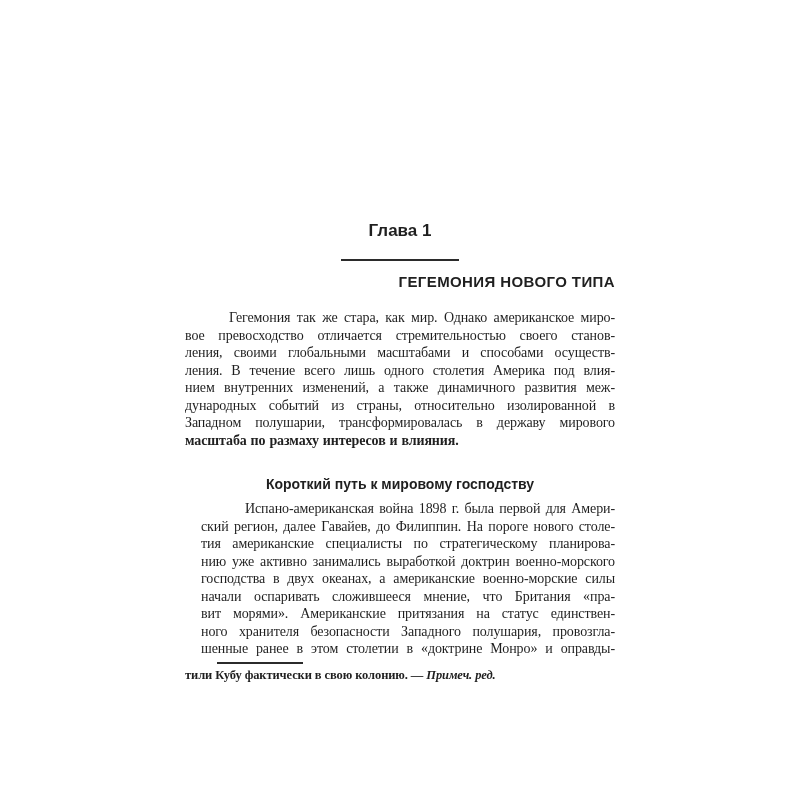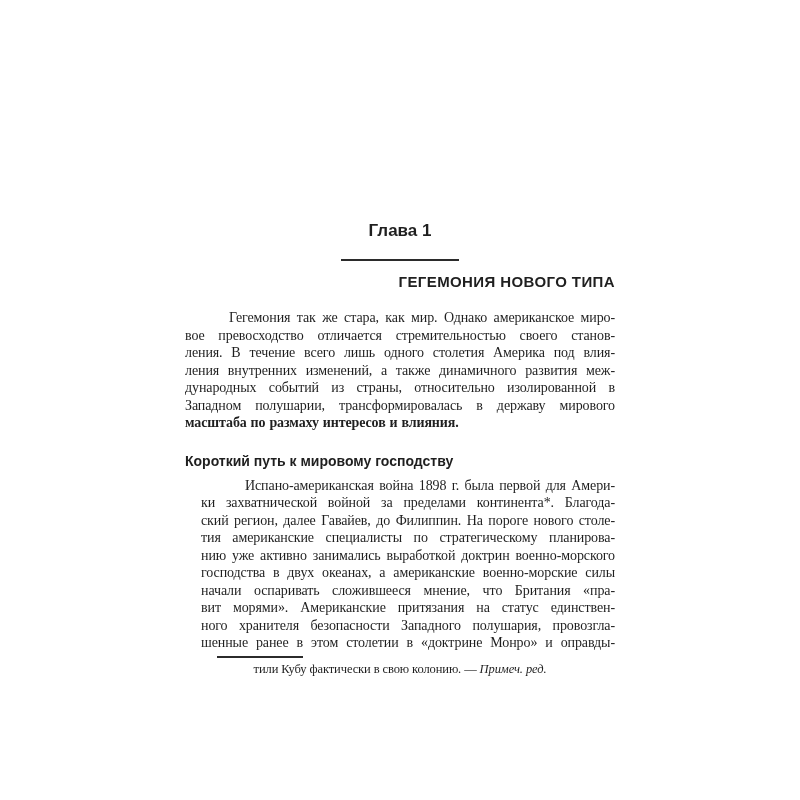--- a/index.html
+++ b/index.html
@@ -59,70 +59,72 @@
     text-align: justify;
     text-align-last: justify;
   }
   .line.first-line { text-indent: 44px; }
   .no-justify-last .line.last-line { text-align-last: left; font-weight: bold; }
   .section-heading {
     font-family: "Liberation Sans", sans-serif;
     font-weight: bold;
     font-size: 14px;
     line-height: 15px;
-    margin-top: 22px;
+    text-align: center;
+    margin-top: 28px;
   }
   .footnote {
     margin-top: 4px;
     font-family: "Liberation Serif", serif;
     font-size: 12.5px;
     line-height: 16.8px;
     letter-spacing: -0.1px;
   }
   .footnote-rule {
     width: 86px;
     border: none;
     border-top: 2px solid var(--rule-color);
     margin: 0 0 3px 32px;
   }
   .footnote .line { height: 16.8px; }
   .footnote .line.first-line { text-indent: 34px; }
   .footnote-last-line {
     height: 16.8px;
-    text-align: center;
+    text-align: left;
+    font-weight: bold;
   }
   .footnote-last-line em { font-style: italic; }
 </style>
 </head>
 <body>
 
 <div class="page">
   <div class="column">
 
     <div class="chapter-label">Глава 1</div>
 
     <hr class="chapter-rule">
 
     <div class="chapter-title">ГЕГЕМОНИЯ НОВОГО ТИПА</div>
 
     <div class="body-para para-1 no-justify-last">
         <div class="line first-line">Гегемония так же стара, как мир. Однако американское миро-</div>
         <div class="line">вое превосходство отличается стремительностью своего станов-</div>
+        <div class="line">ления, своими глобальными масштабами и способами осуществ-</div>
         <div class="line">ления. В течение всего лишь одного столетия Америка под влия-</div>
-        <div class="line">ления внутренних изменений, а также динамичного развития меж-</div>
+        <div class="line">нием внутренних изменений, а также динамичного развития меж-</div>
         <div class="line">дународных событий из страны, относительно изолированной в</div>
         <div class="line">Западном полушарии, трансформировалась в державу мирового</div>
         <div class="line last-line">масштаба по размаху интересов и влияния.</div>
       </div>
 
     <div class="section-heading">Короткий путь к мировому господству</div>
 
     <div class="body-para para-2">
         <div class="line first-line">Испано-американская война 1898 г. была первой для Амери-</div>
-        <div class="line">ки захватнической войной за пределами континента*. Благода-</div>
         <div class="line">ский регион, далее Гавайев, до Филиппин. На пороге нового столе-</div>
         <div class="line">тия американские специалисты по стратегическому планирова-</div>
         <div class="line">нию уже активно занимались выработкой доктрин военно-морского</div>
         <div class="line">господства в двух океанах, а американские военно-морские силы</div>
         <div class="line">начали оспаривать сложившееся мнение, что Британия «пра-</div>
         <div class="line">вит морями». Американские притязания на статус единствен-</div>
         <div class="line">ного хранителя безопасности Западного полушария, провозгла-</div>
         <div class="line last-line">шенные ранее в этом столетии в «доктрине Монро» и оправды-</div>
       </div>
 

